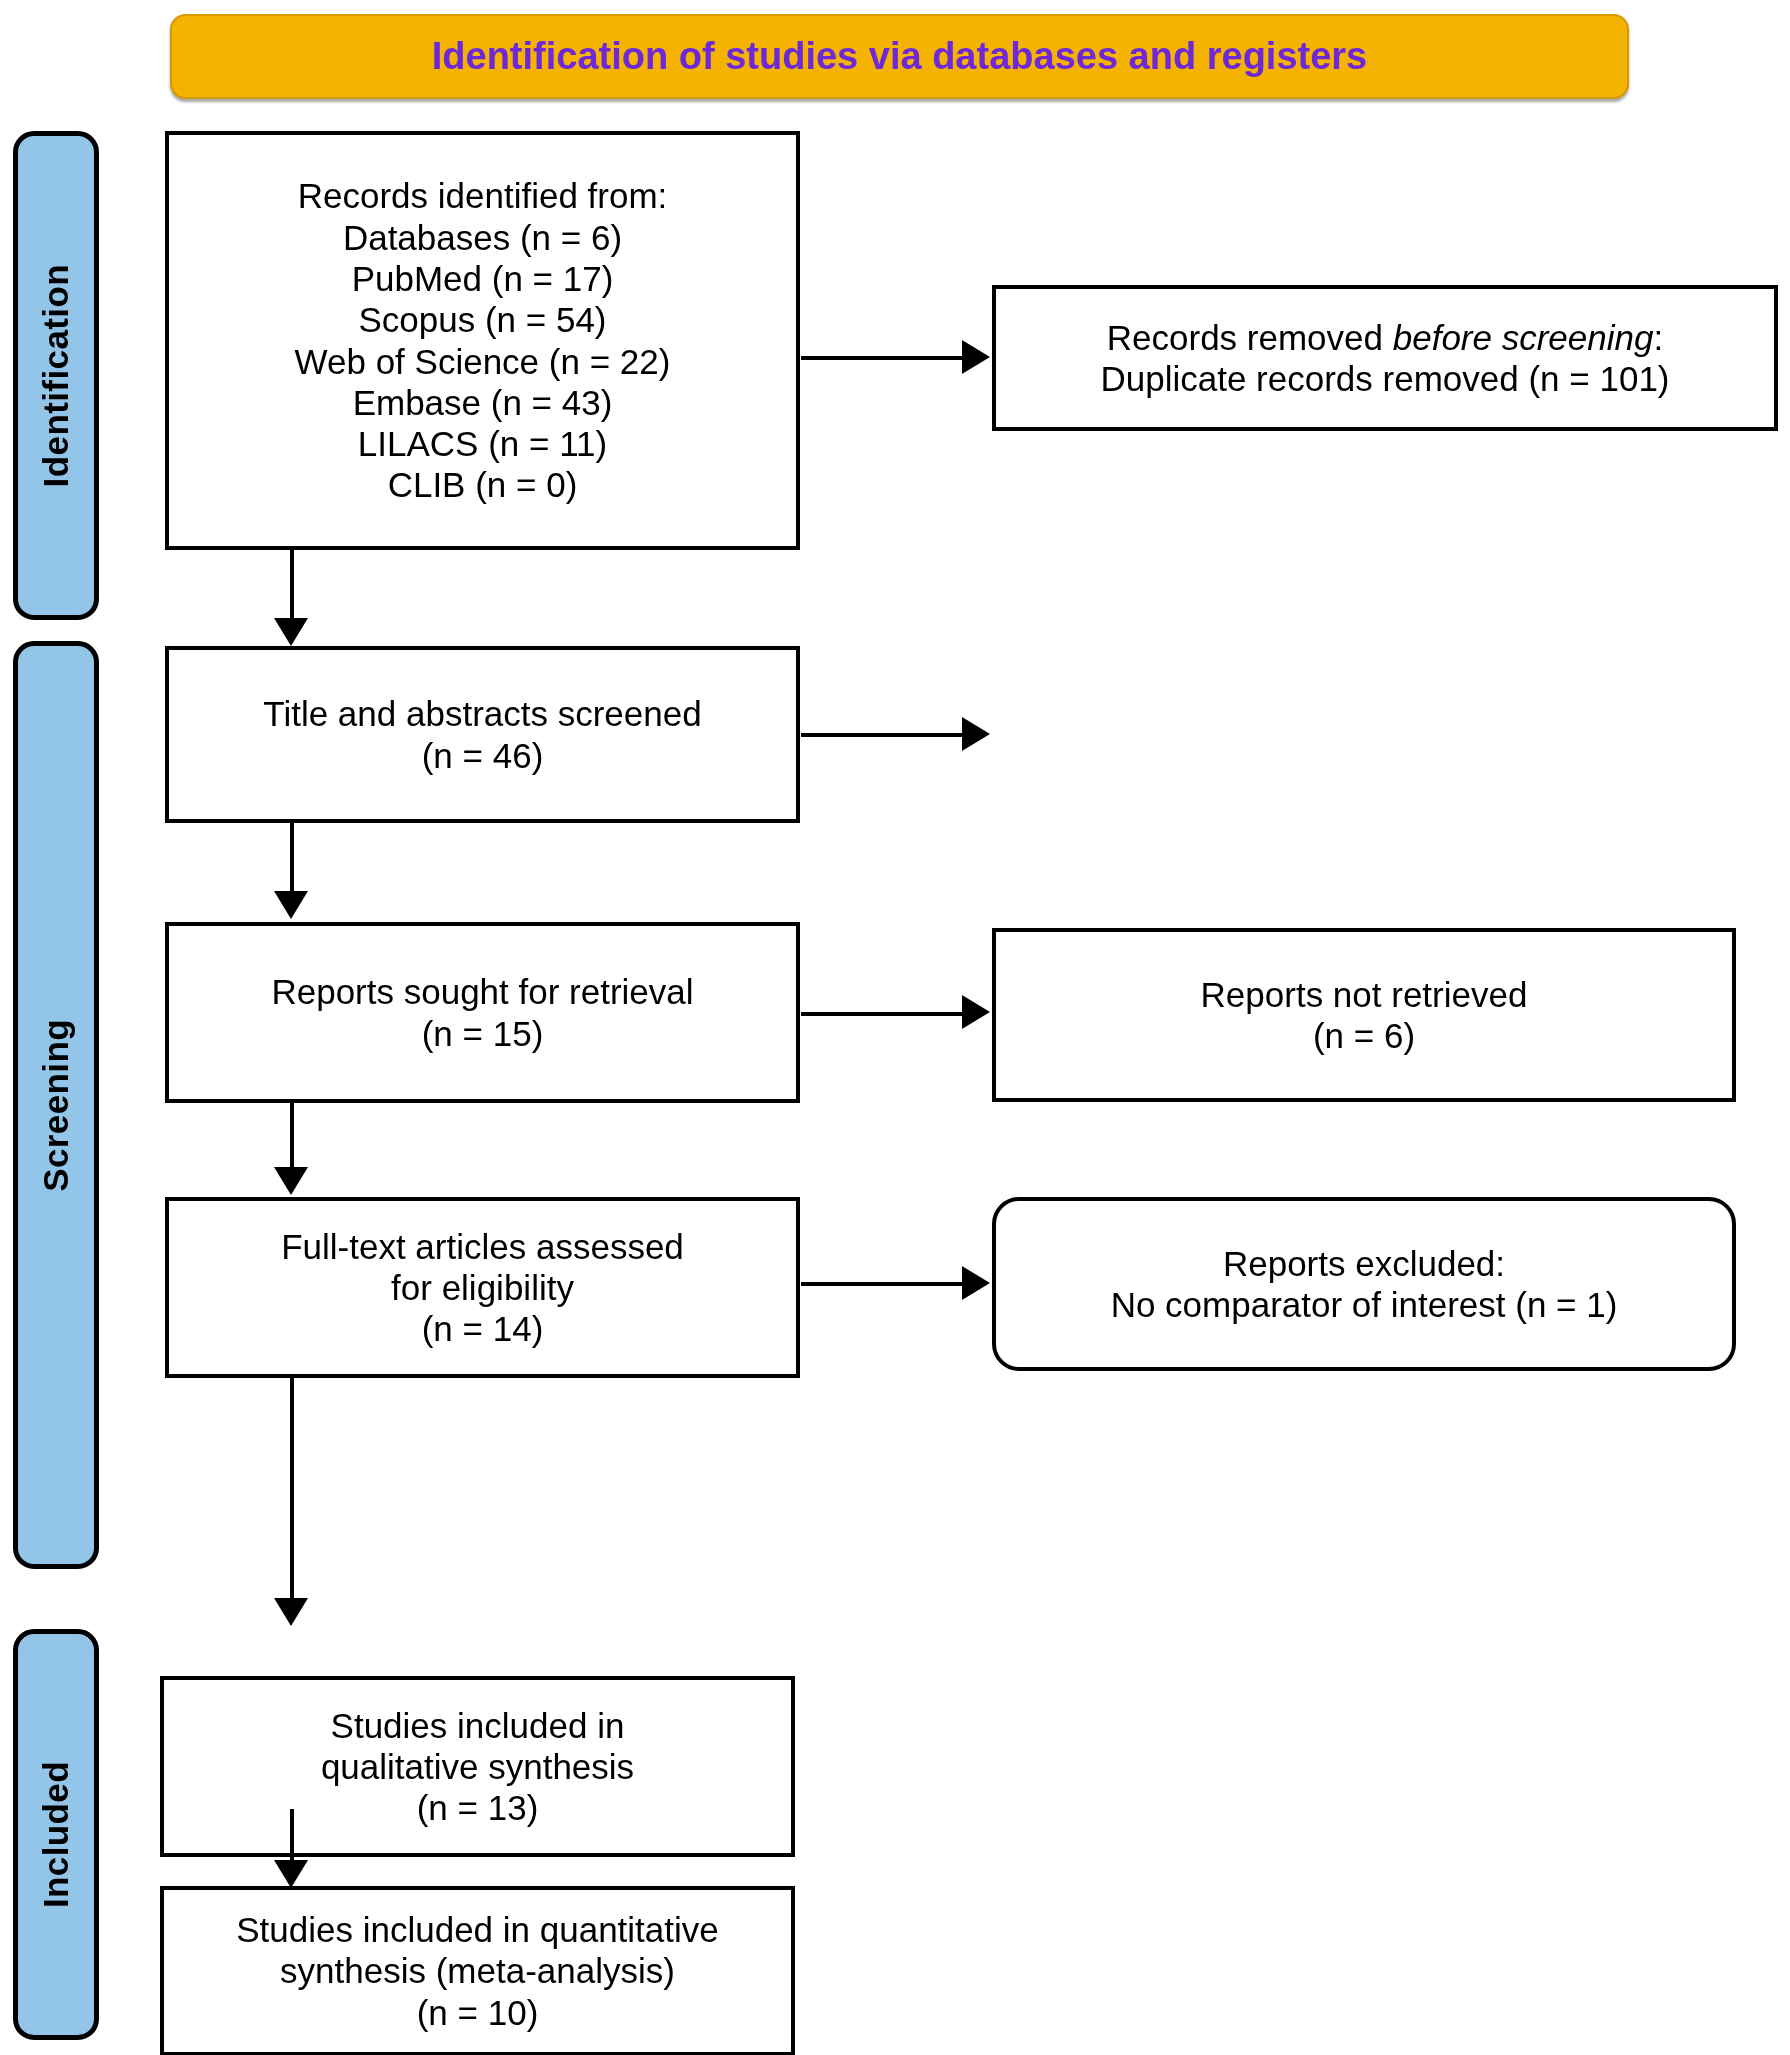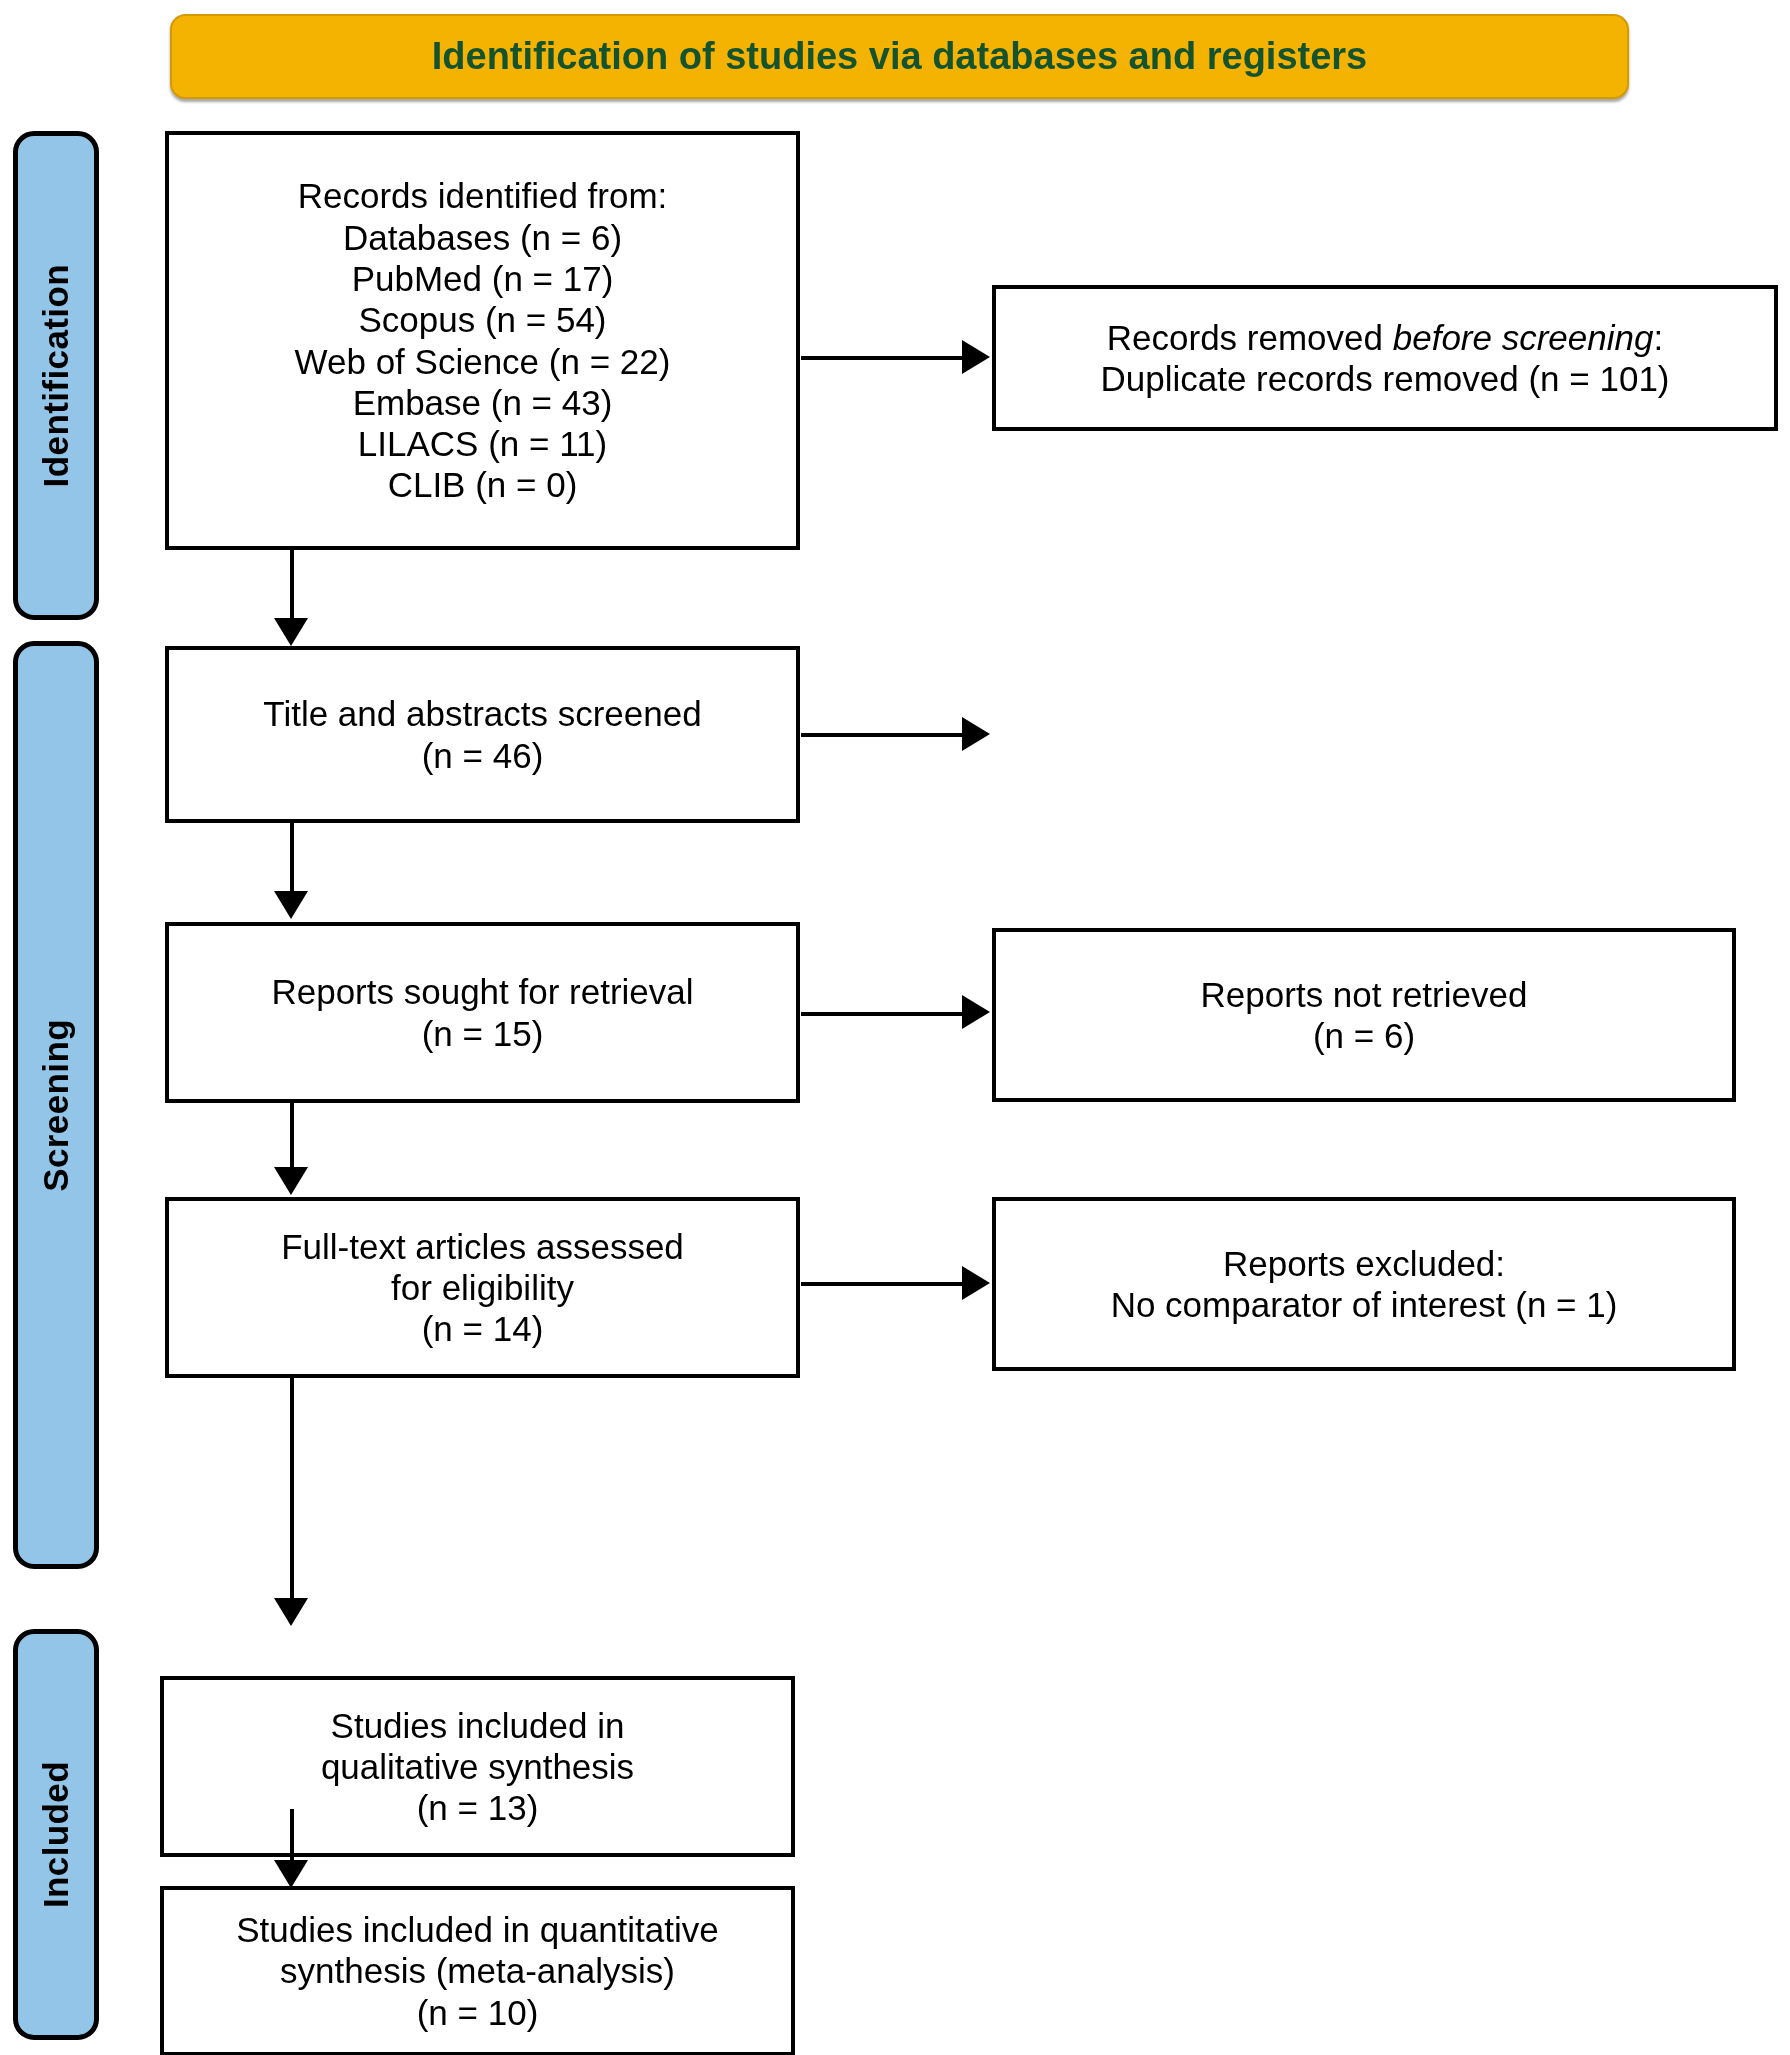--- a/index.html
+++ b/index.html
@@ -30,21 +30,21 @@
     border-radius: 15.6px;
     box-sizing: border-box;
     display: flex;
     align-items: center;
     justify-content: center;
     box-shadow: 0 2.1px 2.8px rgba(0,0,0,0.35);
   }
   .banner-text {
     font-size: 38px;
     font-weight: bold;
-    color: #14532d;
+    color: #6d28d9;
     letter-spacing: 0px;
     white-space: nowrap;
   }
 
   
   .phase {
     position: absolute;
     left: 12.8px;
     width: 86px;
     background: #92C5E8;
@@ -182,21 +182,21 @@
 
   <div class="vline" style="left:290px; top:1103px; height:67px;"></div>
   <div class="arrow-down" style="left:274px; top:1167px;"></div>
 
   <div class="box" style="left:165px; top:1197px; width:635px; height:181px;">
     <span class="box-text">Full-text articles assessed
 for eligibility
 (n = 14)</span>
   </div>
 
-  <div class="box" style="left:992px; top:1197px; width:744px; height:174px;">
+  <div class="box" style="left:992px; top:1197px; width:744px; height:174px;border-radius:27px;">
     <span class="box-text">Reports excluded:
 No comparator of interest (n = 1)</span>
   </div>
 
   <div class="hline" style="left:801px; top:1282px; width:163px;"></div>
   <div class="arrow-right" style="left:962px; top:1266px;"></div>
 
   <div class="vline" style="left:290px; top:1378px; height:223px;"></div>
   <div class="arrow-down" style="left:274px; top:1598px;"></div>
 

